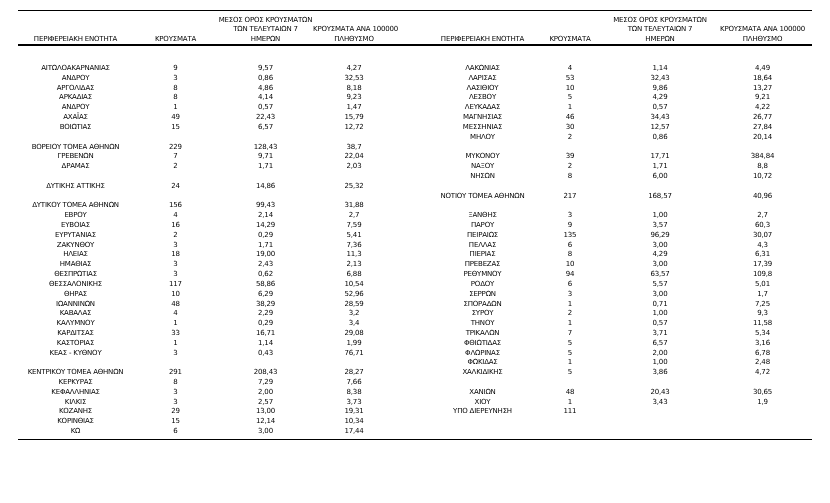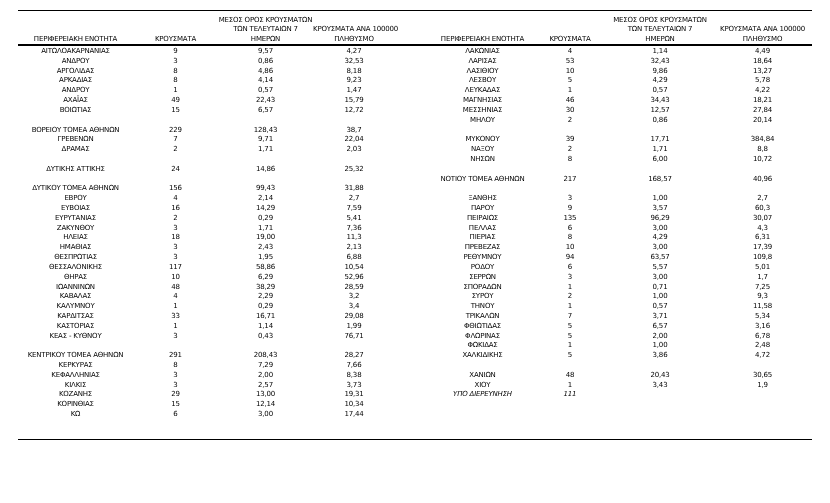--- a/index.html
+++ b/index.html
@@ -19,27 +19,27 @@
   .tbl.left{left:18px;width:377px;}
   .tbl.right{left:430px;width:380px;}
   .thead{display:grid;height:34px;align-items:end;padding-bottom:1px;}
   .tbl.left .thead, .tbl.left .tbody .row{grid-template-columns:115px 85px 95px 82px;}
   .tbl.right .thead, .tbl.right .tbody .row{grid-template-columns:105px 70px 110px 95px;}
   .hcell{
     display:flex;flex-direction:column;justify-content:space-between;
     text-align:center;font-size:7px;line-height:9.5px;
     letter-spacing:-0.2px;white-space:nowrap;
   }
-  .tbody{margin-top:2px;}
+  .tbody{margin-top:19px;}
   .row{display:grid;height:9.82px;}
   .c{
     text-align:center;font-size:7px;line-height:9.82px;
     letter-spacing:-0.2px;white-space:nowrap;overflow:visible;
   }
-  .row.italic .c{font-style:italic;text-align:center;}
+  .row.italic .c{text-align:center;}
 </style>
 </head>
 <body>
 
 <div class="canvas">
 
   <div class="rule top"></div>
   <div class="rule head"></div>
   <div class="rule bottom"></div>
 
@@ -208,21 +208,21 @@
           <div class="c">ΗΜΑΘΙΑΣ</div>
           <div class="c">3</div>
           <div class="c">2,43</div>
           <div class="c">2,13</div>
         </div>
 
 
         <div class="row">
           <div class="c">ΘΕΣΠΡΩΤΙΑΣ</div>
           <div class="c">3</div>
-          <div class="c">1,95</div>
+          <div class="c">0,62</div>
           <div class="c">6,88</div>
         </div>
 
         <div class="row">
           <div class="c">ΘΕΣΣΑΛΟΝΙΚΗΣ</div>
           <div class="c">117</div>
           <div class="c">58,86</div>
           <div class="c">10,54</div>
         </div>
 
@@ -371,35 +371,35 @@
           <div class="c">ΛΑΣΙΘΙΟΥ</div>
           <div class="c">10</div>
           <div class="c">9,86</div>
           <div class="c">13,27</div>
         </div>
 
         <div class="row">
           <div class="c">ΛΕΣΒΟΥ</div>
           <div class="c">5</div>
           <div class="c">4,29</div>
-          <div class="c">5,78</div>
+          <div class="c">9,21</div>
         </div>
 
         <div class="row">
           <div class="c">ΛΕΥΚΑΔΑΣ</div>
           <div class="c">1</div>
           <div class="c">0,57</div>
           <div class="c">4,22</div>
         </div>
 
         <div class="row">
           <div class="c">ΜΑΓΝΗΣΙΑΣ</div>
           <div class="c">46</div>
           <div class="c">34,43</div>
-          <div class="c">18,21</div>
+          <div class="c">26,77</div>
         </div>
 
         <div class="row">
           <div class="c">ΜΕΣΣΗΝΙΑΣ</div>
           <div class="c">30</div>
           <div class="c">12,57</div>
           <div class="c">27,84</div>
         </div>
 
         <div class="row">

